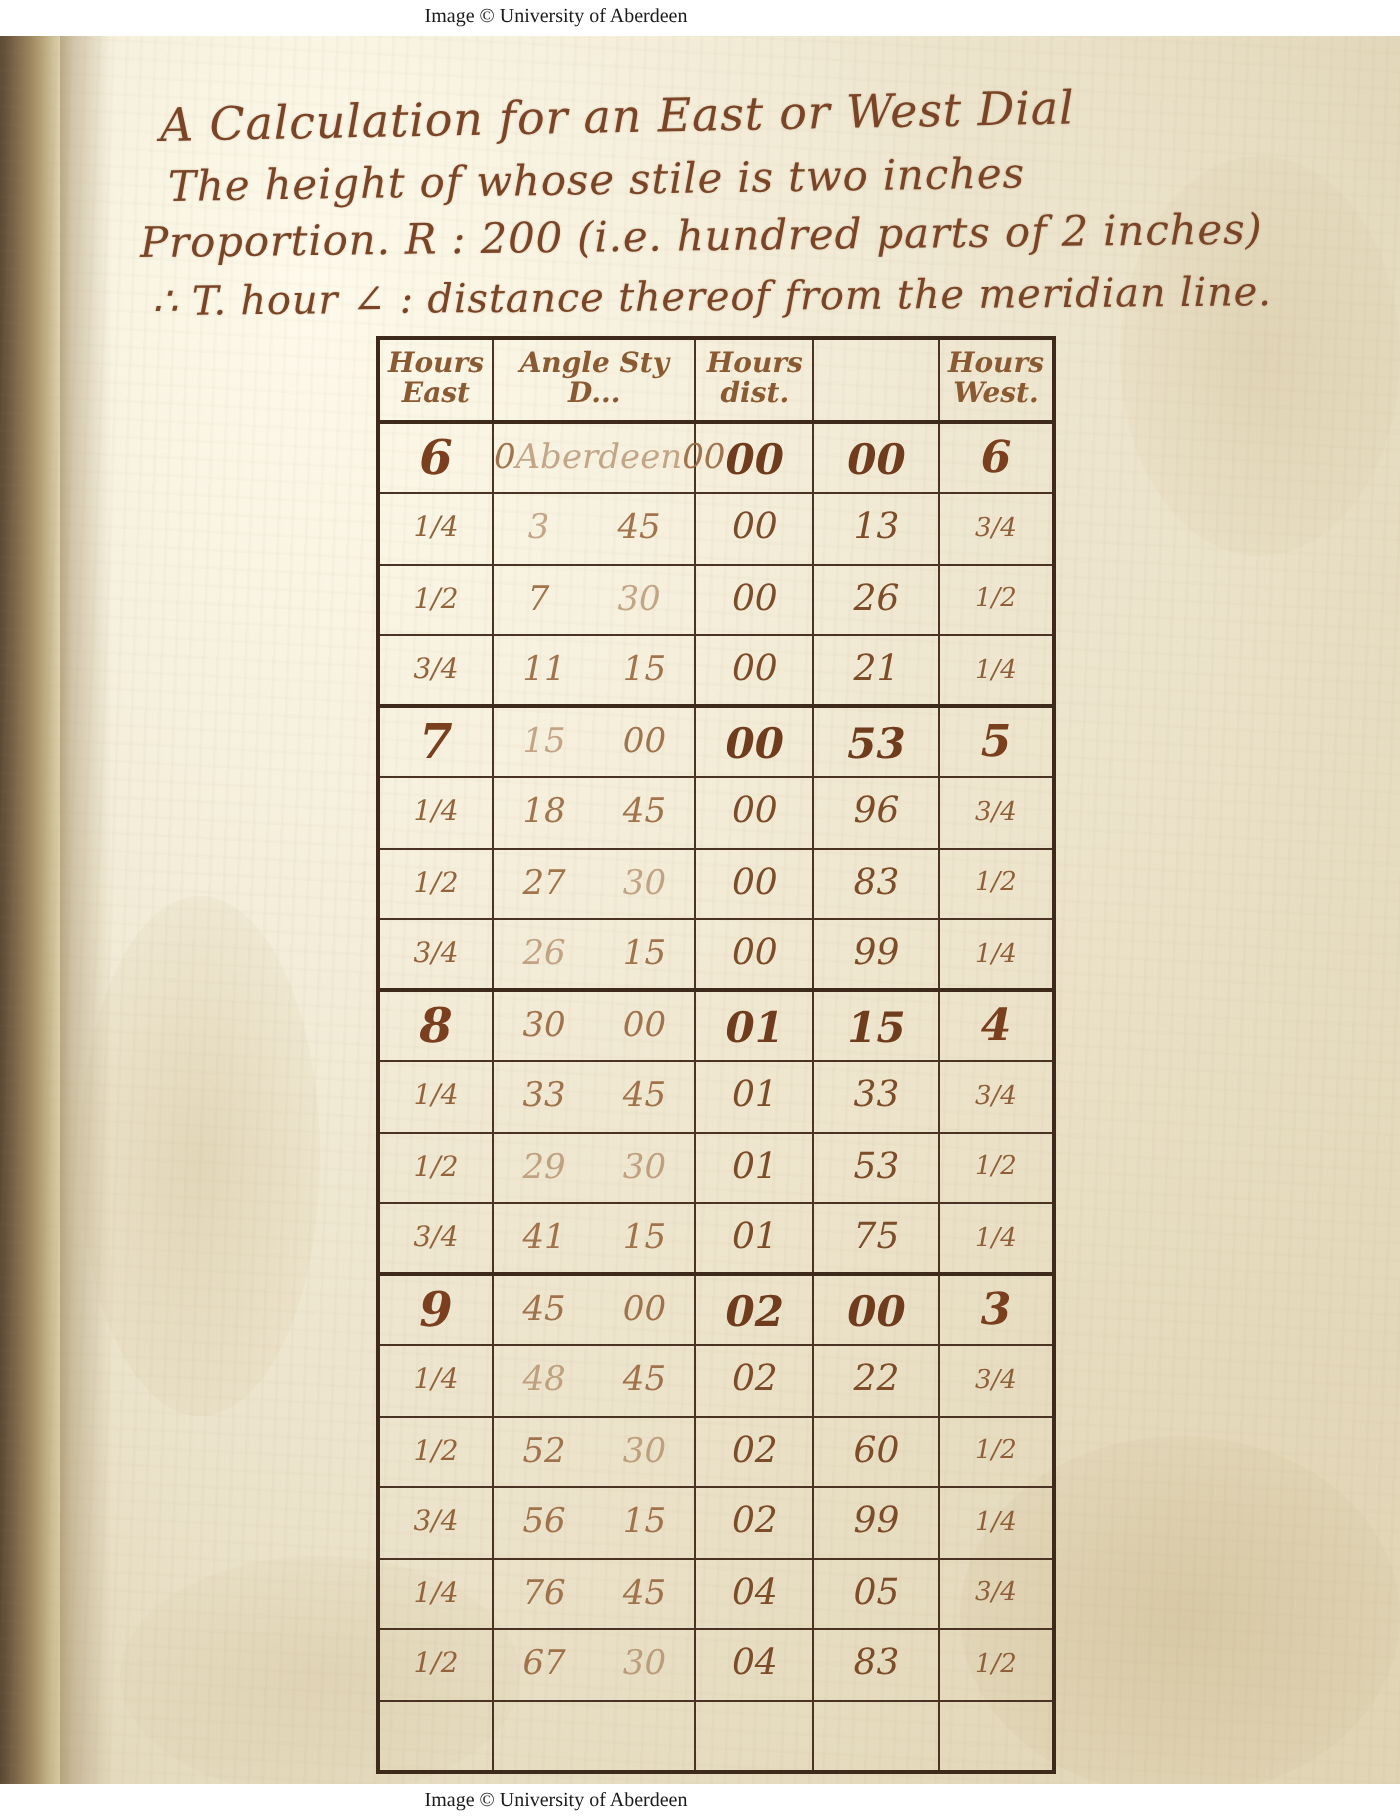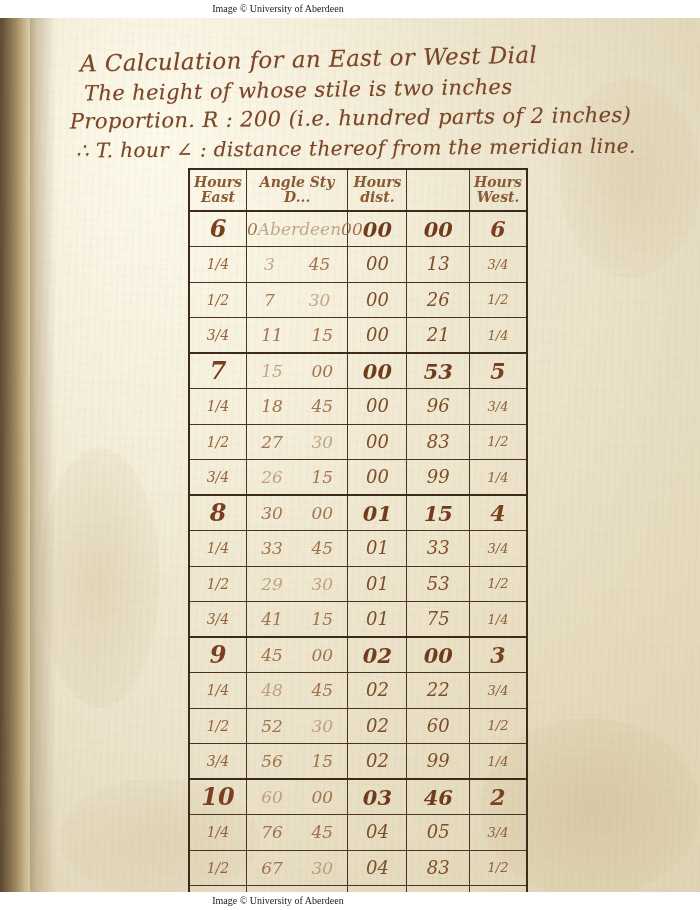--- a/index.html
+++ b/index.html
@@ -554,40 +554,20 @@
             <td>
               <span class="cell v-num">02</span>
             </td>
             <td>
               <span class="cell v-num">99</span>
             </td>
             <td>
               <span class="cell v-westfrac">1/4</span>
             </td>
           </tr>
-          <tr class="hour">
-            <td>
-              <span class="cell v-hour">10</span>
-            </td>
-            <td>
-              <div class="ang-inner">
-                <span class="v-ang faded">60</span>
-                <span class="v-ang">00</span>
-              </div>
-            </td>
-            <td>
-              <span class="cell v-num big">03</span>
-            </td>
-            <td>
-              <span class="cell v-num big">46</span>
-            </td>
-            <td>
-              <span class="cell v-west">2</span>
-            </td>
-          </tr>
           <tr>
             <td>
               <span class="cell v-frac">1/4</span>
             </td>
             <td>
               <div class="ang-inner">
                 <span class="v-ang">76</span>
                 <span class="v-ang">45</span>
               </div>
             </td>

